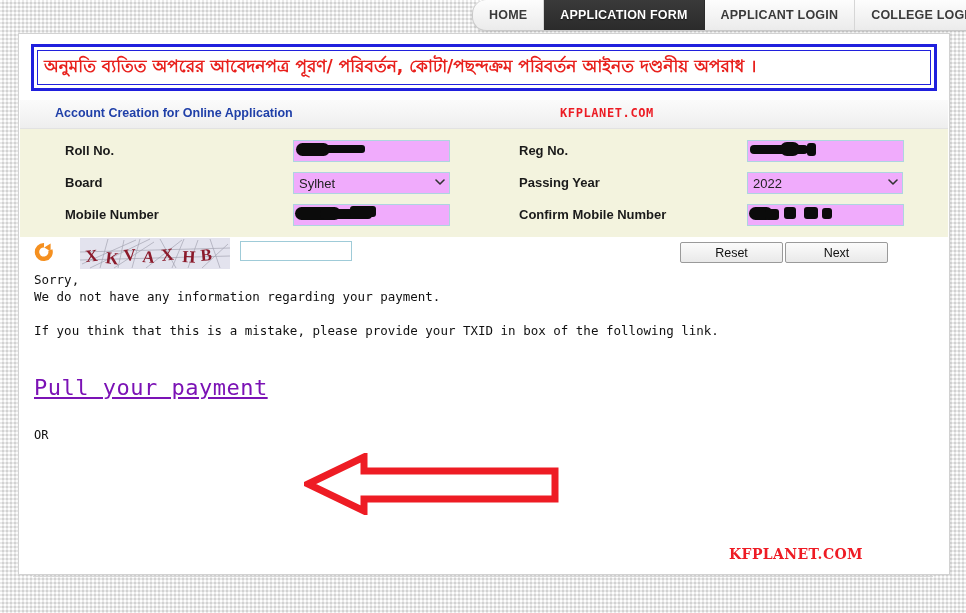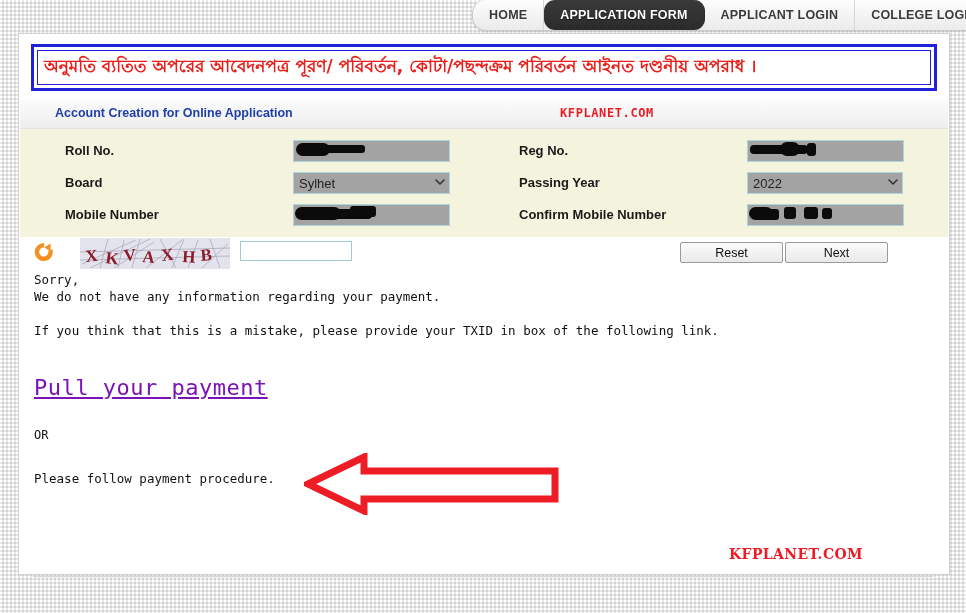--- a/index.html
+++ b/index.html
@@ -46,21 +46,20 @@
     border-right: 1px solid #d6d6d6;
     white-space: nowrap;
     cursor: pointer;
   }
   .tab:last-child { border-right: none; }
   .tab.active {
     background: linear-gradient(#3a3a3a, #2b2b2b);
     color: #ffffff;
     text-shadow: 0 1px 1px rgba(0,0,0,0.6);
     border-right: 1px solid #2b2b2b;
-    border-radius: 11px;
   }
 
   
   .container {
     position: absolute;
     left: 18px; top: 33px;
     width: 930px; height: 540px;
     background: #ffffff;
     border: 1px solid #d2d2d2;
     box-shadow: 0 0 3px rgba(0,0,0,0.06);
@@ -124,21 +123,21 @@
     font-size: 13px;
     font-weight: bold;
     color: #1a1a1a;
     top: 3px;
   }
   .finput, .fselect {
     position: absolute;
     box-sizing: border-box;
     height: 22px;
     border: 1px solid #aed4e0;
-    background: #a3a3a3;
+    background: #f0abfc;
     font-size: 13px;
     color: #222;
     padding: 0 5px;
     font-family: "Liberation Sans", sans-serif;
     outline: none;
   }
   .fselect {
     appearance: none; -webkit-appearance: none; -moz-appearance: none;
     padding-right: 20px;
   }
@@ -382,21 +381,20 @@
       <div class="msg-line">Sorry,</div>
       <div class="msg-line">We do not have any information regarding your payment.</div>
       <div class="msg-gap"></div>
       <div class="msg-line">If you think that this is a mistake, please provide your TXID in box of the following link.</div>
       <div class="msg-gap-lg"></div>
       <div style="height:14px;"></div>
       <a class="pull-link">Pull your payment</a>
       <div style="height:28px;"></div>
       <div class="msg-line or-line">OR</div>
       <div class="msg-gap-lg"></div>
-      <div class="msg-line">Please follow payment procedure.</div>
     </div>
 
     <div class="wm-bottom">KFPLANET.COM</div>
 
     <div class="divider"></div>
 
     <span class="arrow">
       <svg width="255" height="62" viewBox="0 0 255 62">
         <polygon points="4,31 60,4 60,18 251,18 251,46 60,46 60,58" fill="none" stroke="#ee1c24" stroke-width="7" stroke-linejoin="miter"></polygon>
       </svg>

